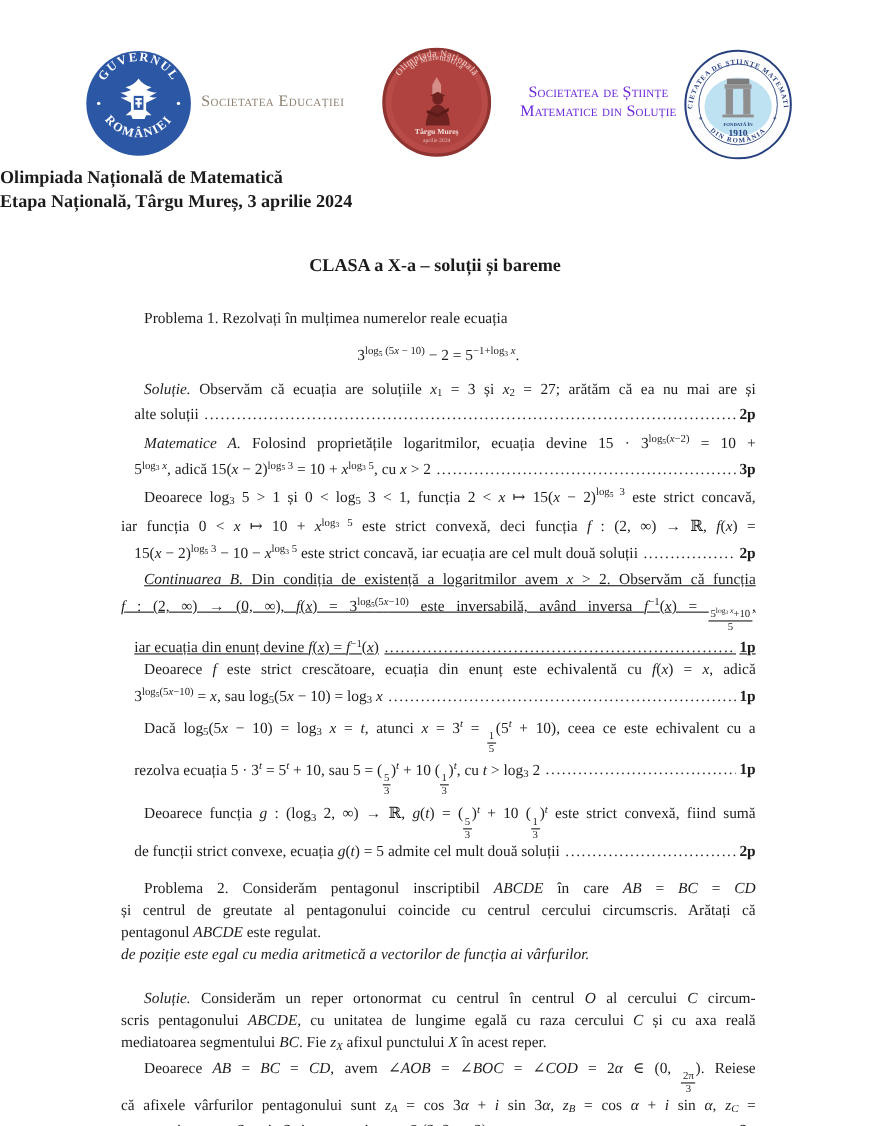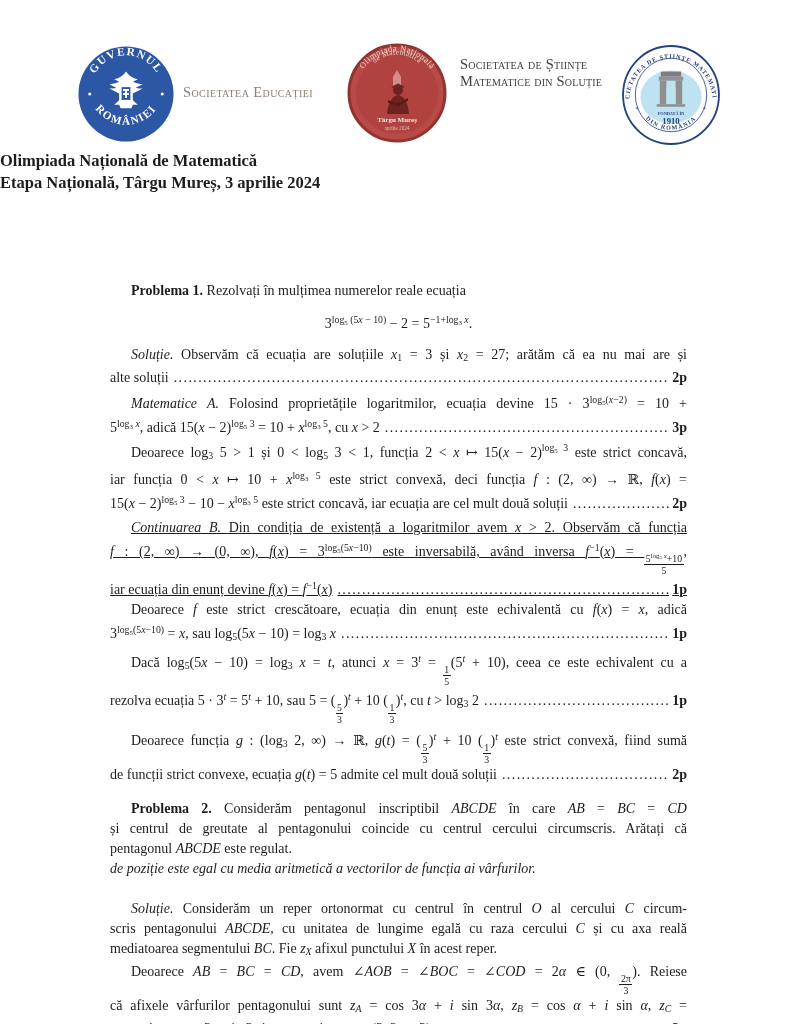--- a/index.html
+++ b/index.html
@@ -5,40 +5,40 @@
   html,body{margin:0;padding:0;background:#ffffff;}
   .page{position:relative;width:791px;height:1024px;background:#ffffff;overflow:hidden;
         font-family:"Liberation Serif","DejaVu Serif",serif;color:#1c1c1c;}
   
   .header{position:absolute;left:0;top:0;width:100%;height:150px;}
   .gov-logo{position:absolute;left:77px;top:45px;width:98px;height:98px;}
   .onm-logo{position:absolute;left:347px;top:43px;width:100px;height:100px;}
   .ssmr-seal{position:absolute;left:620px;top:44px;width:102px;height:102px;}
   .ministry-label{position:absolute;left:183px;top:84px;font-variant:small-caps;
         font-size:14.5px;color:#8e8173;letter-spacing:.4px;}
-  .ssmr-label{position:absolute;left:460px;top:56px;width:168px;text-align:left;
-        font-variant:small-caps;font-size:14.5px;color:#404040;line-height:17px;letter-spacing:.2px;}
+  .ssmr-label{position:absolute;left:460px;top:76px;width:168px;text-align:center;
+        font-variant:small-caps;font-size:14.5px;color:#6d28d9;line-height:17px;letter-spacing:.2px;}
   
   .title{position:absolute;top:150px;left:0;width:100%;
         font-weight:bold;font-size:16.5px;line-height:22px;}
   .subtitle{position:absolute;top:231px;left:0;width:100%;text-align:center;
         font-weight:bold;font-size:16.5px;}
   
   .content{position:absolute;left:110px;top:281px;width:577px;font-size:14px;}
   .line{line-height:20px;white-space:nowrap;}
   .just{text-align:justify;text-align-last:justify;}
   .ctr{text-align:center;text-align-last:center;}
   .ind{padding-left:21px;}
   .ptsline{display:flex;align-items:baseline;}
-  .ptsline .lt{flex:0 0 auto;}
+  .ptsline .lt{flex:0 0 auto;margin-left:12px;}
   .leader{flex:1 1 auto;overflow:hidden;white-space:nowrap;margin:0 3px 0 5px;letter-spacing:1.4px;}
   .leader::after{content:"..................................................................................................................................................";}
   .pts{flex:0 0 auto;font-weight:bold;}
   .i{font-style:italic;}
-  .b{font-weight:bold;}
+  .b{font-weight:normal;}
   .sup{font-size:70%;vertical-align:0.52em;}
   .sub{font-size:70%;vertical-align:-0.22em;}
   .frac{display:inline-flex;flex-direction:column;align-items:center;vertical-align:-0.55em;
         font-size:70%;line-height:1.15;text-align:center;}
   .frac .num{border-bottom:1px solid #1c1c1c;padding:0 1.5px;}
   .frac .den{padding:0 1.5px;}
   
   .arc-white{fill:#ffffff;font-weight:bold;font-family:"Liberation Serif",serif;}
   .arc-navy{fill:#27407e;font-weight:bold;font-family:"Liberation Serif",serif;}
   .arc-pink{fill:#ecd2cd;font-family:"Liberation Serif",serif;}
@@ -124,20 +124,21 @@
       <text x="15" y="66" font-size="7" fill="#27407e">*</text>
       <text x="81" y="66" font-size="7" fill="#27407e">*</text>
     </svg>
 
   </header>
 
   <div class="title">
     <div>Olimpiada Națională de Matematică</div>
     <div>Etapa Națională, Târgu Mureș, 3 aprilie 2024</div>
   </div>
+  <div class="subtitle">CLASA a X-a – soluții și bareme</div>
 
   <main class="content">
       <div class="para">
         <div class="line ind"><span class="lt"><span class="b">Problema 1.</span> Rezolvați în mulțimea numerelor reale ecuația</span></div>
       </div>
       <div class="para" style="margin-top: 9px; margin-bottom: 11px;">
         <div class="line ctr"><span class="lt">3<span class="sup">log<span class="sub">5</span> (5<span class="i">x</span> − 10)</span> − 2 = 5<span class="sup">−1+log<span class="sub">3</span> <span class="i">x</span></span>.</span></div>
       </div>
       <div class="para">
         <div class="line ind just"><span class="lt"><span class="i">Soluție.</span> Observăm că ecuația are soluțiile <span class="i">x</span><span class="sub">1</span> = 3 și <span class="i">x</span><span class="sub">2</span> = 27; arătăm că ea nu mai are și</span></div>

